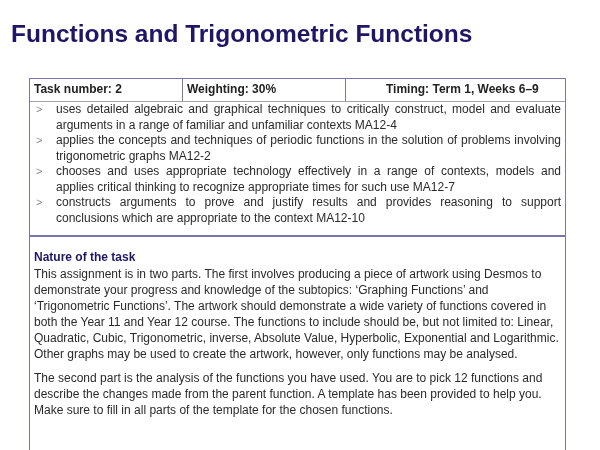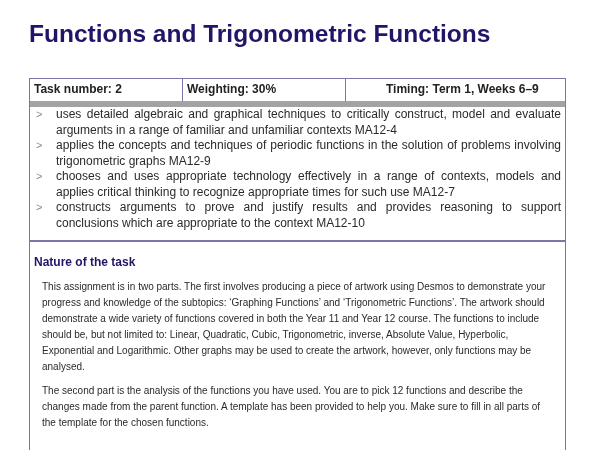--- a/index.html
+++ b/index.html
@@ -1,47 +1,47 @@
 <!DOCTYPE html>
 <html><head>
   <meta charset="utf-8">
   <style>
     html, body { margin: 0; padding: 0; background: #ffffff; }
     body { width: 600px; height: 450px; overflow: hidden; position: relative; font-family: "Liberation Sans", sans-serif; color: #222; }
-    .title { position: absolute; left: 29px; top: 20px; font-size: 24.5px; font-weight: bold; color: #201567; margin: 0; letter-spacing: 0px; white-space: nowrap; }
+    .title { position: absolute; left: 11px; top: 20px; font-size: 24.5px; font-weight: bold; color: #201567; margin: 0; letter-spacing: 0px; white-space: nowrap; }
     .frame { position: absolute; left: 29px; top: 78px; width: 537px; height: 400px; border: 1px solid #7a76a8; border-bottom: none; box-sizing: border-box; }
-    .row-top { display: flex; height: 22px; border-bottom: 6px solid #a3a3a3; justify-content: center; }
+    .row-top { display: flex; height: 22px; border-bottom: 1px solid #a3a3a3; justify-content: center; }
     .cell { font-size: 12px; font-weight: bold; color: #222; padding: 3px 4px; box-sizing: border-box; white-space: nowrap; }
     .c1 { width: 153px; border-right: 1px solid #7a76a8; }
     .c2 { width: 163px; border-right: 1px solid #7a76a8; }
     .c3 { flex: 1; margin-left: 36px; }
     .section-head { font-size: 12px; font-weight: bold; color: #201567; padding: 4px 4px 2px 4px; }
     .outcomes { list-style: none; margin: 0; padding: 0 4px 0 4px; }
     .outcomes li { position: relative; padding-left: 22px; font-size: 12px; line-height: 15.5px; text-align: justify; color: #2a2a2a; }
     .outcomes li .gt { position: absolute; left: 2px; top: 0; color: #888; font-size: 11px; }
     .divider { height: 2px; background: #7a76a8; margin-top: 9px; }
     .nature-head { padding-top: 13px; }
-    .para { font-size: 10px; line-height: 16px; color: #2a2a2a; padding: 0 4px; margin: 8px; }
+    .para { font-size: 12px; line-height: 16px; color: #2a2a2a; padding: 0 4px; margin: 0; }
     .para + .para { margin-top: 8px; }
   </style>
 </head>
 <body>
 
 <h1 class="title">Functions and Trigonometric Functions</h1>
 
 <div class="frame">
   <div class="row-top">
     <div class="cell c1">Task number: 2</div>
     <div class="cell c2">Weighting: 30%</div>
     <div class="cell c3">Timing:  Term 1, Weeks 6–9</div>
   </div>
 
   <ul class="outcomes">
     <li><span class="gt">&gt;</span><span>uses detailed algebraic and graphical techniques to critically construct, model and evaluate arguments in a range of familiar and unfamiliar contexts MA12-4</span></li>
-    <li><span class="gt">&gt;</span><span>applies the concepts and techniques of periodic functions in the solution of problems involving trigonometric graphs MA12-9</span></li>
+    <li><span class="gt">&gt;</span><span>applies the concepts and techniques of periodic functions in the solution of problems involving trigonometric graphs MA12-2</span></li>
     <li><span class="gt">&gt;</span><span>chooses and uses appropriate technology effectively in a range of contexts, models and applies critical thinking to recognize appropriate times for such use MA12-7</span></li>
     <li><span class="gt">&gt;</span><span>constructs arguments to prove and justify results and provides reasoning to support conclusions which are appropriate to the context MA12-10</span></li>
   </ul>
 
   <div class="divider"></div>
 
   <div class="section-head nature-head">Nature of the task</div>
   <p class="para">This assignment is in two parts. The first involves producing a piece of artwork using Desmos to demonstrate your progress and knowledge of the subtopics: ‘Graphing Functions’ and ‘Trigonometric Functions’. The artwork should demonstrate a wide variety of functions covered in both the Year 11 and Year 12 course.  The functions to include should be, but not limited to: Linear, Quadratic, Cubic, Trigonometric, inverse, Absolute Value, Hyperbolic, Exponential and Logarithmic.  Other graphs may be used to create the artwork, however, only functions may be analysed.</p>
   <p class="para">The second part is the analysis of the functions you have used. You are to pick 12 functions and describe the changes made from the parent function.  A template has been provided to help you. Make sure to fill in all parts of the template for the chosen functions.</p>
 </div>

